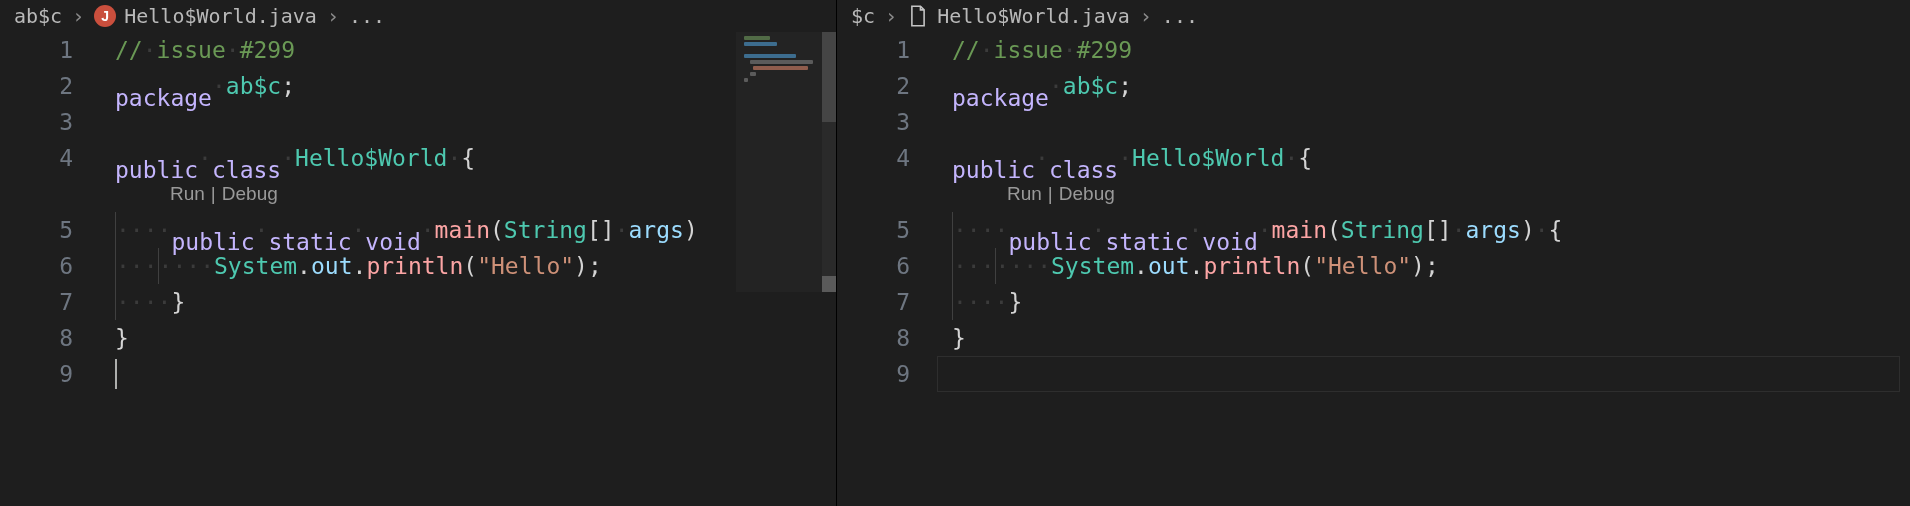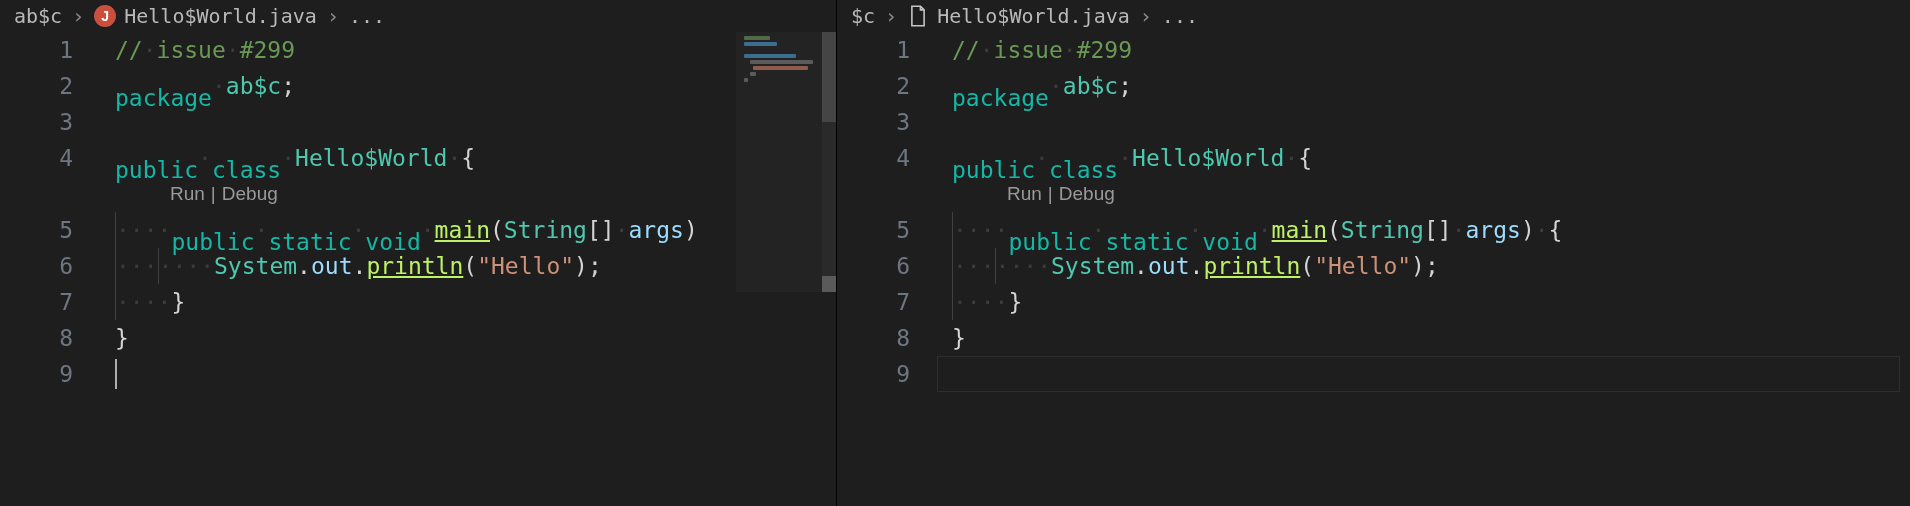--- a/index.html
+++ b/index.html
@@ -23,23 +23,23 @@
   .code  { position:absolute; left:115px; top:0; right:16px; }
   .line  { height:36px; display:flex; align-items:center; white-space:pre; }
   .num   { height:36px; }
 
   
   .ws { color:#3b3b3b; }
   .ig { display:inline-block; border-left:1px solid #404040; height:36px; }
 
   
   .cmt { color:#6a9955; }
-  .kw  { color:#14b8a6;margin-top:24px; }
+  .kw  { color:#c4b5fd;margin-top:24px; }
   .ty  { color:#4ec9b0; }
-  .fn  { color:#bef264;text-decoration:underline; }
+  .fn  { color:#fca5a5; }
   .str { color:#ce9178; }
   .id  { color:#9cdcfe; }
   .pl  { color:#d4d4d4; }
 
   
   .lens { position:absolute; left:170px; color:#999999; font-size:19px; font-family:"Segoe UI","Helvetica Neue",sans-serif; height:36px; display:flex; align-items:center;text-align:right; }
   .lens .la { cursor:pointer; }
   .lens .sep { margin:0 6px; }
 
   

